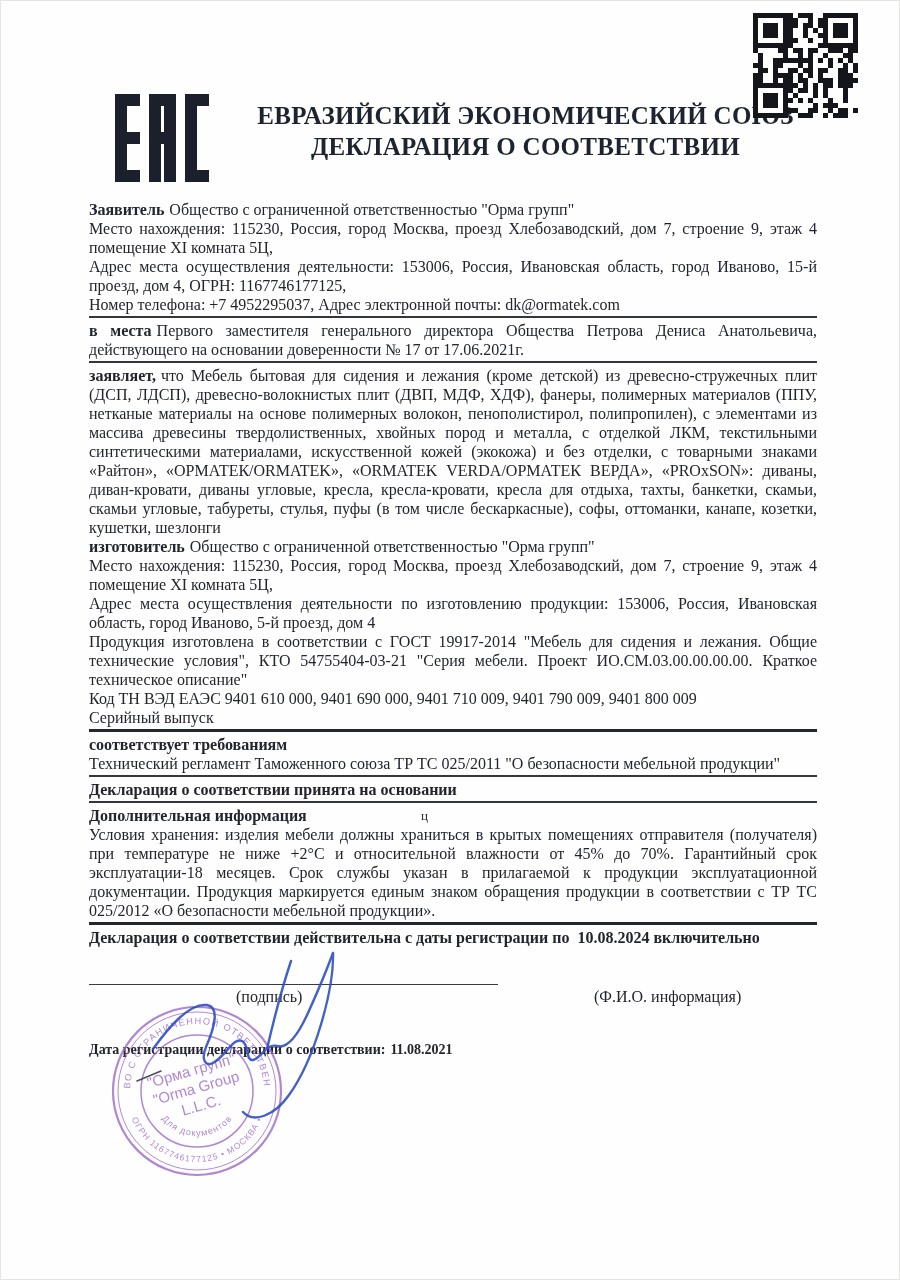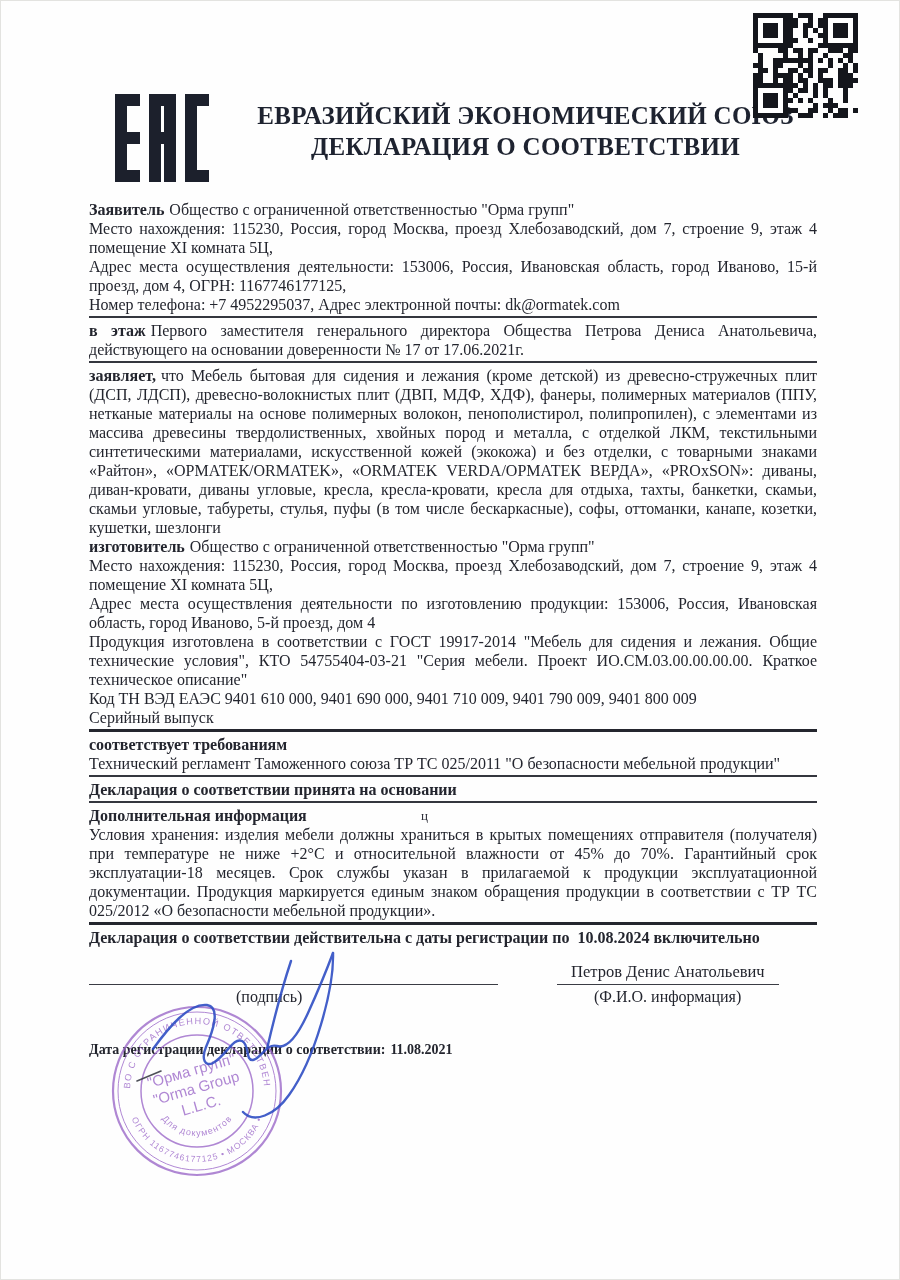--- a/index.html
+++ b/index.html
@@ -230,21 +230,21 @@
 
     <div class="sec mt">
       <p class="para"><b class="bl">Заявитель</b><span>Общество с ограниченной ответственностью "Орма групп"</span></p>
       <p class="para">Место нахождения: 115230, Россия, город Москва, проезд Хлебозаводский, дом 7, строение 9, этаж 4 помещение XI комната 5Ц,</p>
       <p class="para">Адрес места осуществления деятельности: 153006, Россия, Ивановская область, город Иваново, 15-й проезд, дом 4, ОГРН: 1167746177125,</p>
       <p class="para">Номер телефона: +7 4952295037, Адрес электронной почты: dk@ormatek.com</p>
     </div>
     <hr class="rule">
 
     <div class="sec">
-      <p class="para"><b class="bl">в этаж</b><span>Первого заместителя генерального директора Общества Петрова Дениса Анатольевича, действующего на основании доверенности № 17 от 17.06.2021г.</span></p>
+      <p class="para"><b class="bl">в места</b><span>Первого заместителя генерального директора Общества Петрова Дениса Анатольевича, действующего на основании доверенности № 17 от 17.06.2021г.</span></p>
     </div>
     <hr class="rule">
 
     <div class="sec">
       <p class="para"><b class="bl">заявляет,</b><span>что Мебель бытовая для сидения и лежания (кроме детской) из древесно-стружечных плит (ДСП, ЛДСП), древесно-волокнистых плит (ДВП, МДФ, ХДФ), фанеры, полимерных материалов (ППУ, нетканые материалы на основе полимерных волокон, пенополистирол, полипропилен), с элементами из массива древесины твердолиственных, хвойных пород и металла, с отделкой ЛКМ, текстильными синтетическими материалами, искусственной кожей (экокожа) и без отделки, с товарными знаками «Райтон», «ОРМАТЕК/ORMATEK», «ORMATEK VERDA/ОРМАТЕК ВЕРДА», «PROxSON»: диваны, диван-кровати, диваны угловые, кресла, кресла-кровати, кресла для отдыха, тахты, банкетки, скамьи, скамьи угловые, табуреты, стулья, пуфы (в том числе бескаркасные), софы, оттоманки, канапе, козетки, кушетки, шезлонги</span></p>
       <p class="para"><b class="bl">изготовитель</b><span>Общество с ограниченной ответственностью "Орма групп"</span></p>
       <p class="para">Место нахождения: 115230, Россия, город Москва, проезд Хлебозаводский, дом 7, строение 9, этаж 4 помещение XI комната 5Ц,</p>
       <p class="para">Адрес места осуществления деятельности по изготовлению продукции: 153006, Россия, Ивановская область, город Иваново, 5-й проезд, дом 4</p>
       <p class="para">Продукция изготовлена в соответствии с ГОСТ 19917-2014 "Мебель для сидения и лежания. Общие технические условия", КТО 54755404-03-21 "Серия мебели. Проект ИО.СМ.03.00.00.00.00. Краткое техническое описание"</p>
       <p class="para">Код ТН ВЭД ЕАЭС  9401 610 000, 9401 690 000, 9401 710 009, 9401 790 009, 9401 800 009</p>
@@ -268,21 +268,20 @@
       <p class="para"><b>Дополнительная информация</b></p>
       <p class="para">Условия хранения: изделия мебели должны храниться в крытых помещениях отправителя (получателя) при температуре не ниже +2°С и относительной влажности от 45% до 70%. Гарантийный срок эксплуатации-18 месяцев. Срок службы указан в прилагаемой к продукции эксплуатационной документации. Продукция маркируется единым знаком обращения продукции в соответствии с ТР ТС 025/2012 «О безопасности мебельной продукции».</p>
     </div>
     <hr class="rule thick">
 
     <p class="validity">Декларация о соответствии действительна с даты регистрации по  10.08.2024 включительно</p>
 
     <div class="sigrow">
       <div class="sigline"></div>
       <div class="sigcap">(подпись)</div>
-      <div class="fio">Петров Денис Анатольевич</div>
       <div class="fiocap">(Ф.И.О. информация)</div>
     </div>
 
 
     <p class="regdate"><span>Дата регистрации декларации о соответствии:</span><span>11.08.2021</span></p>
   </div>
 
   <div class="stamp">
     <svg width="180" height="180" viewBox="0 0 180 180" xmlns="http://www.w3.org/2000/svg">
       <g stroke="#9a66c8" fill="none">

